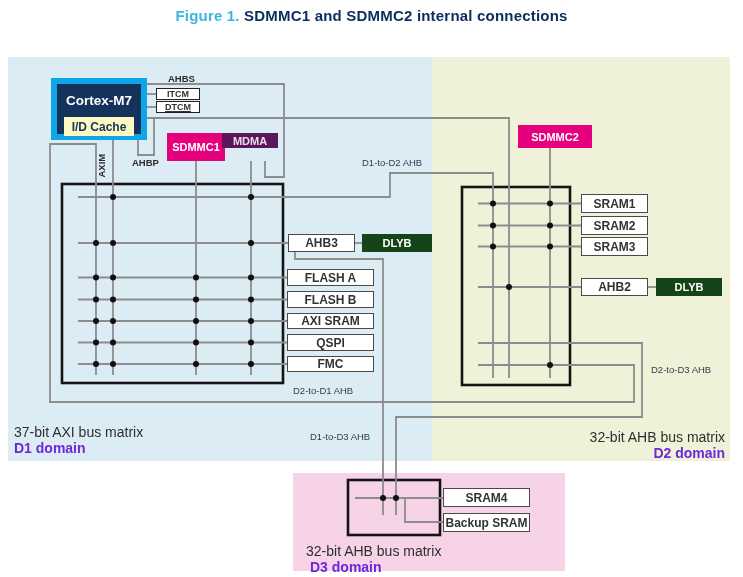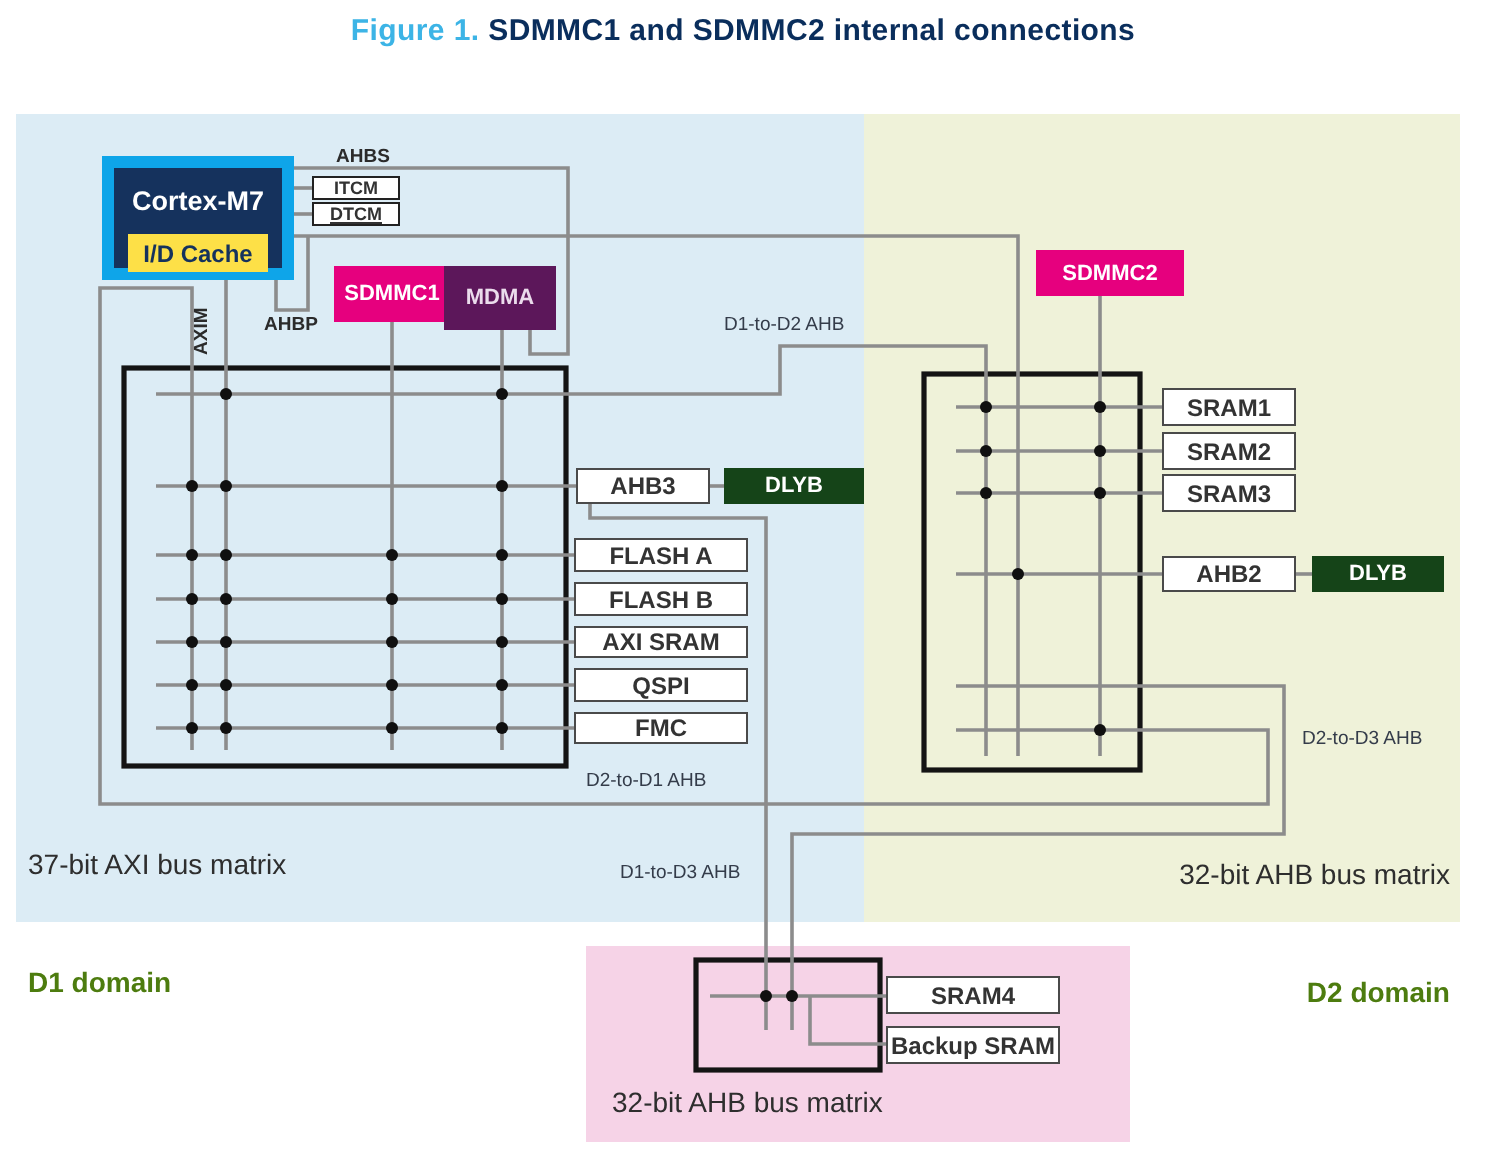--- a/index.html
+++ b/index.html
@@ -17,28 +17,28 @@
   .region.d3{left:293px;top:473px;width:272px;height:98px;background:#F6D3E7;}
   svg.wires{position:absolute;left:0;top:0;}
   .blk{position:absolute;display:flex;align-items:center;justify-content:center;
     box-sizing:border-box;font-weight:bold;color:#333;}
   .wbox{background:#fff;border:1.6px solid #4a4a4a;font-size:12px;}
   .tcm{background:#fff;border:1.3px solid #222;font-size:9px;}
   .navy{background:#15325D;color:#fff;border:6px solid #0ea5e9;}
   .magenta{background:#E6007E;color:#fff;font-size:11px;}
   .purple{background:#5C175A;color:#EBDCEC;font-size:11px;}
   .green{background:#154418;color:#fff;font-size:11px;}
-  .cache{position:absolute;left:7px;top:33px;width:70px;height:19px;background:#fde047;
+  .cache{position:absolute;left:7px;top:33px;width:70px;height:19px;background:#fef9c3;
     color:#15325D;font-size:12px;font-weight:bold;display:flex;align-items:center;justify-content:center;}
   .cortex-label{position:absolute;left:0;top:9px;width:100%;text-align:center;font-size:13.5px;font-weight:bold;}
   .buslab{position:absolute;font-size:9.5px;font-weight:bold;color:#2b2b2b;}
   .routelab{position:absolute;font-size:9.5px;color:#343c4a;}
   .axim{transform:rotate(-90deg);transform-origin:center;}
   .domlab{position:absolute;font-size:14px;color:#2e2e2e;line-height:16px;}
-  .domlab .bold{font-weight:bold;color:#4d7c0f;margin-top:43px;}
+  .domlab .bold{font-weight:bold;color:#6d28d9;}
   .domlab.right{text-align:right;}
   .watermark{position:absolute;left:427px;top:541px;width:166px;height:18px;
     background:rgba(236,244,251,0.55);display:flex;align-items:center;}
   .watermark span{font-size:11px;color:#B3BAC5;padding-left:28px;white-space:nowrap;opacity:.9;}
 </style>
 </head>
 <body>
 
 <div class="stage">
 
@@ -142,21 +142,21 @@
     </g>
   </svg>
 
   <div class="blk navy" style="left:51px;top:78px;width:96px;height:62px;">
     <div class="cortex-label">Cortex-M7</div>
     <div class="cache">I/D Cache</div>
   </div>
   <div class="blk tcm" style="left:156px;top:88px;width:44px;height:12px;">ITCM</div>
   <div class="blk tcm" style="left:156px;top:101px;width:44px;height:12px;text-decoration:underline;">DTCM</div>
   <div class="blk magenta" style="left:167px;top:133px;width:58px;height:28px;">SDMMC1</div>
-  <div class="blk purple" style="left:222px;top:133px;width:56px;height:32px;">MDMA</div>
+  <div class="blk purple" style="left:222px;top:133px;width:56px;height:15px;">MDMA</div>
   <div class="blk wbox" style="left:288px;top:234px;width:67px;height:18px;">AHB3</div>
   <div class="blk green" style="left:362px;top:234px;width:70px;height:18px;">DLYB</div>
   <div class="blk wbox" style="left:287px;top:269px;width:87px;height:17px;">FLASH A</div>
   <div class="blk wbox" style="left:287px;top:291px;width:87px;height:17px;">FLASH B</div>
   <div class="blk wbox" style="left:287px;top:313px;width:87px;height:16px;">AXI SRAM</div>
   <div class="blk wbox" style="left:287px;top:334px;width:87px;height:17px;">QSPI</div>
   <div class="blk wbox" style="left:287px;top:356px;width:87px;height:16px;">FMC</div>
 
   <div class="blk magenta" style="left:518px;top:125px;width:74px;height:23px;">SDMMC2</div>
   <div class="blk wbox" style="left:581px;top:194px;width:67px;height:19px;">SRAM1</div>

